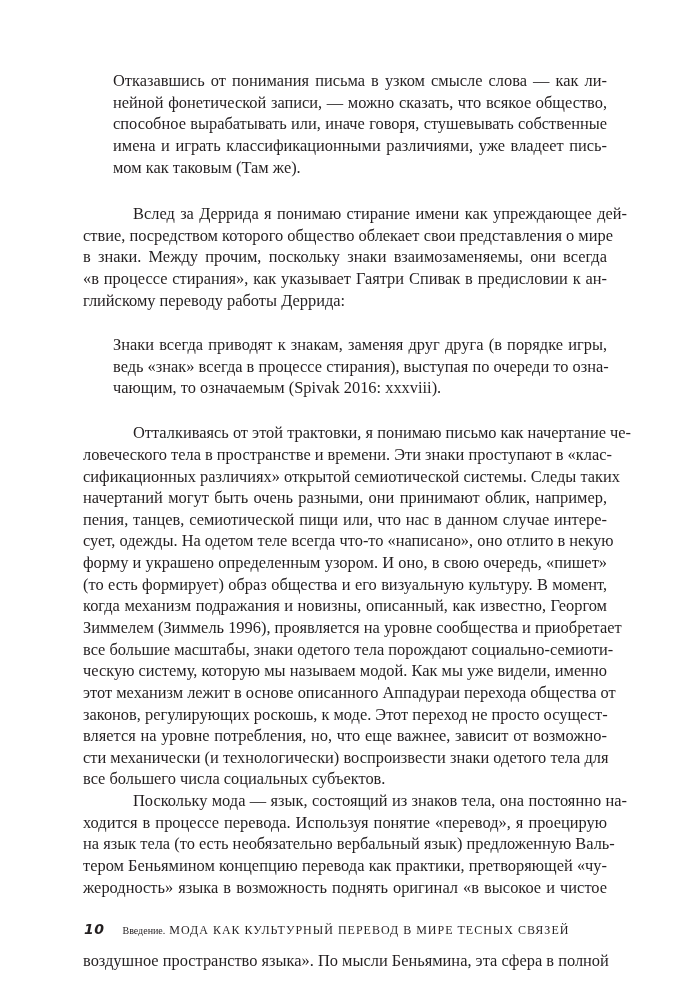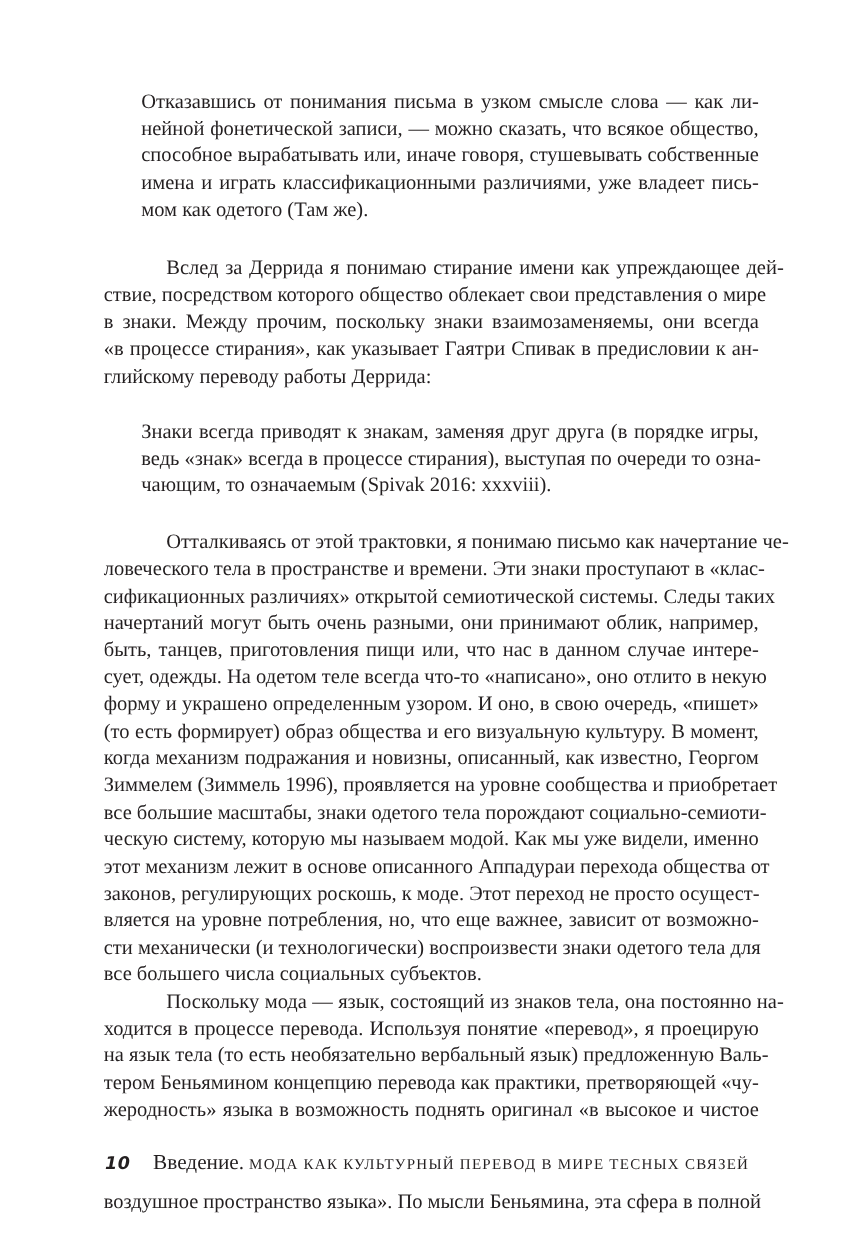--- a/index.html
+++ b/index.html
@@ -11,34 +11,34 @@
   .line {
     position: absolute; font-size: 16.4px; line-height: 21.6px; white-space: nowrap;
     text-align: justify; text-align-last: justify;
   }
   .line.last { text-align-last: left; }
   .body-line { left: 83px; width: 524px; }
   .indent { left: 113px; width: 494px; margin-left: 20px; }
   .quote-line { left: 113px; width: 494px; }
   .footer { position: absolute; top: 918px; left: 84px; white-space: nowrap; }
   .page-num { font-family: "DejaVu Sans", sans-serif; font-weight: bold; font-size: 14px; letter-spacing: 0.5px; margin-right: 14px; font-style: italic; }
-  .running-head-lead { font-size: 17px; }
+  .running-head-lead { font-size: 10px; }
   .running-head-caps { font-size: 12px; letter-spacing: 1px; }
 </style>
 </head>
 <body>
 
 <div class="page">
 
   <div>
     <div class="line quote-line" style="top:70px">Отказавшись от понимания письма в узком смысле слова — как ли-</div>
     <div class="line quote-line" style="top:92px">нейной фонетической записи, — можно сказать, что всякое общество,</div>
     <div class="line quote-line" style="top:113px">способное вырабатывать или, иначе говоря, стушевывать собственные</div>
     <div class="line quote-line" style="top:135px">имена и играть классификационными различиями, уже владеет пись-</div>
-    <div class="line quote-line last" style="top:157px">мом как одетого (Там же).</div>
+    <div class="line quote-line last" style="top:157px">мом как таковым (Там же).</div>
   </div>
 
   <div>
     <div class="line indent" style="top:203px">Вслед за Деррида я понимаю стирание имени как упреждающее дей-</div>
     <div class="line body-line" style="top:225px">ствие, посредством которого общество облекает свои представления о мире</div>
     <div class="line body-line" style="top:246px">в знаки. Между прочим, поскольку знаки взаимозаменяемы, они всегда</div>
     <div class="line body-line" style="top:268px">«в процессе стирания», как указывает Гаятри Спивак в предисловии к ан-</div>
     <div class="line body-line last" style="top:290px">глийскому переводу работы Деррида:</div>
   </div>
 
@@ -46,21 +46,21 @@
     <div class="line quote-line" style="top:334px">Знаки всегда приводят к знакам, заменяя друг друга (в порядке игры,</div>
     <div class="line quote-line" style="top:356px">ведь «знак» всегда в процессе стирания), выступая по очереди то озна-</div>
     <div class="line quote-line last" style="top:377px">чающим, то означаемым (Spivak 2016: xxxviii).</div>
   </div>
 
   <div>
     <div class="line indent" style="top:422px">Отталкиваясь от этой трактовки, я понимаю письмо как начертание че-</div>
     <div class="line body-line" style="top:444px">ловеческого тела в пространстве и времени. Эти знаки проступают в «клас-</div>
     <div class="line body-line" style="top:466px">сификационных различиях» открытой семиотической системы. Следы таких</div>
     <div class="line body-line" style="top:487px">начертаний могут быть очень разными, они принимают облик, например,</div>
-    <div class="line body-line" style="top:509px">быть, танцев, приготовления пищи или, что нас в данном случае интере-</div>
+    <div class="line body-line" style="top:509px">пения, танцев, семиотической пищи или, что нас в данном случае интере-</div>
     <div class="line body-line" style="top:530px">сует, одежды. На одетом теле всегда что-то «написано», оно отлито в некую</div>
     <div class="line body-line" style="top:552px">форму и украшено определенным узором. И оно, в свою очередь, «пишет»</div>
     <div class="line body-line" style="top:574px">(то есть формирует) образ общества и его визуальную культуру. В момент,</div>
     <div class="line body-line" style="top:595px">когда механизм подражания и новизны, описанный, как известно, Георгом</div>
     <div class="line body-line" style="top:617px">Зиммелем (Зиммель 1996), проявляется на уровне сообщества и приобретает</div>
     <div class="line body-line" style="top:639px">все большие масштабы, знаки одетого тела порождают социально-семиоти-</div>
     <div class="line body-line" style="top:660px">ческую систему, которую мы называем модой. Как мы уже видели, именно</div>
     <div class="line body-line" style="top:682px">этот механизм лежит в основе описанного Аппадураи перехода общества от</div>
     <div class="line body-line" style="top:704px">законов, регулирующих роскошь, к моде. Этот переход не просто осущест-</div>
     <div class="line body-line" style="top:725px">вляется на уровне потребления, но, что еще важнее, зависит от возможно-</div>

